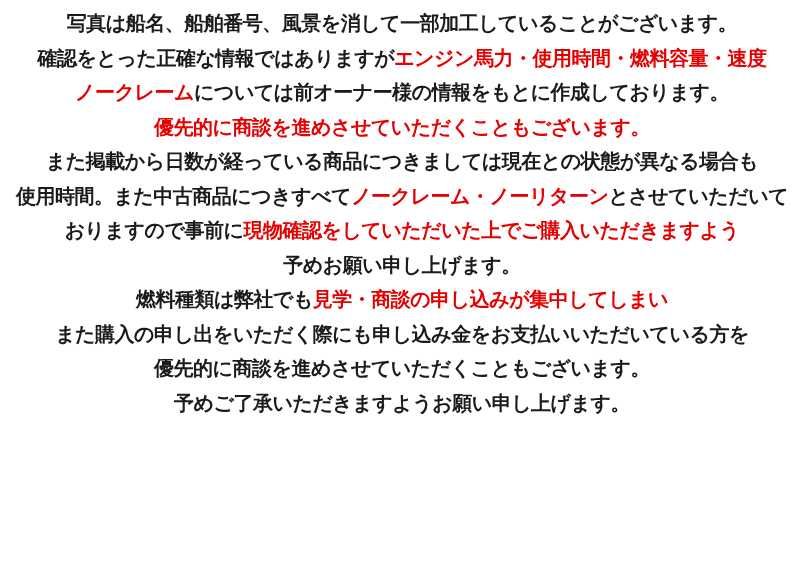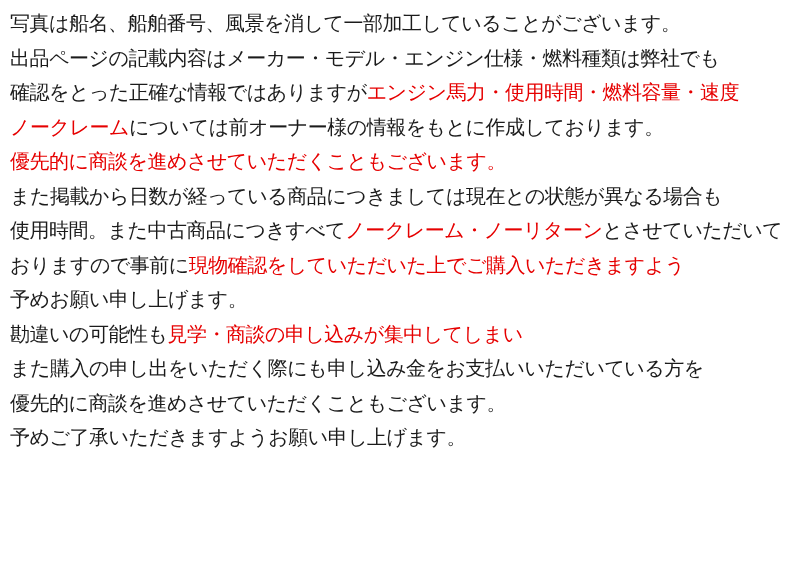--- a/index.html
+++ b/index.html
@@ -14,45 +14,45 @@
     background: var(--bg, #ffffff);
     overflow: hidden;
     box-sizing: border-box;
   }
   .text-block {
     position: absolute;
     top: 6px;
     left: 10px;
     right: 6px;
     font-family: "Liberation Serif", "DejaVu Serif", serif;
-    font-weight: normal;
+    font-weight: bold;
     font-size: 20px;
     line-height: 34.5px;
     letter-spacing: -0.5px;
     white-space: nowrap;
+    text-align: center;
   }
   .line {
     height: 34.5px;
   }
   .seg { }
   .seg.black { color: var(--ink-black, #1b1b1b); }
   .seg.red   { color: var(--ink-red, #e60000); }
 </style>
 </head>
 <body>
 
 <div class="page" style="--bg: #ffffff; --ink-black: #1b1b1b; --ink-red: #e60000;">
   <div class="text-block" id="lines-root">
       <div class="line"><span class="seg black">写真は船名、船舶番号、風景を消して一部加工していることがございます。</span></div>
-      <div class="line"><span class="seg black">出品ページの記載内容はメーカー・モデル・エンジン仕様・燃料種類は弊社でも</span></div>
       <div class="line"><span class="seg black">確認をとった正確な情報ではありますが</span><span class="seg red">エンジン馬力・使用時間・燃料容量・速度</span></div>
       <div class="line"><span class="seg red">ノークレーム</span><span class="seg black">については前オーナー様の情報をもとに作成しております。</span></div>
       <div class="line"><span class="seg red">優先的に商談を進めさせていただくこともございます。</span></div>
       <div class="line"><span class="seg black">また掲載から日数が経っている商品につきましては現在との状態が異なる場合も</span></div>
       <div class="line"><span class="seg black">使用時間。また中古商品につきすべて</span><span class="seg red">ノークレーム・ノーリターン</span><span class="seg black">とさせていただいて</span></div>
       <div class="line"><span class="seg black">おりますので事前に</span><span class="seg red">現物確認をしていただいた上でご購入いただきますよう</span></div>
       <div class="line"><span class="seg black">予めお願い申し上げます。</span></div>
-      <div class="line"><span class="seg black">勘違いの可能性も</span><span class="seg red">見学・商談の申し込みが集中してしまい</span></div>
+      <div class="line"><span class="seg black">燃料種類は弊社でも</span><span class="seg red">見学・商談の申し込みが集中してしまい</span></div>
       <div class="line"><span class="seg black">また購入の申し出をいただく際にも申し込み金をお支払いいただいている方を</span></div>
       <div class="line"><span class="seg black">優先的に商談を進めさせていただくこともございます。</span></div>
       <div class="line"><span class="seg black">予めご了承いただきますようお願い申し上げます。</span></div>
     </div>
 </div>
 
 </body></html>

